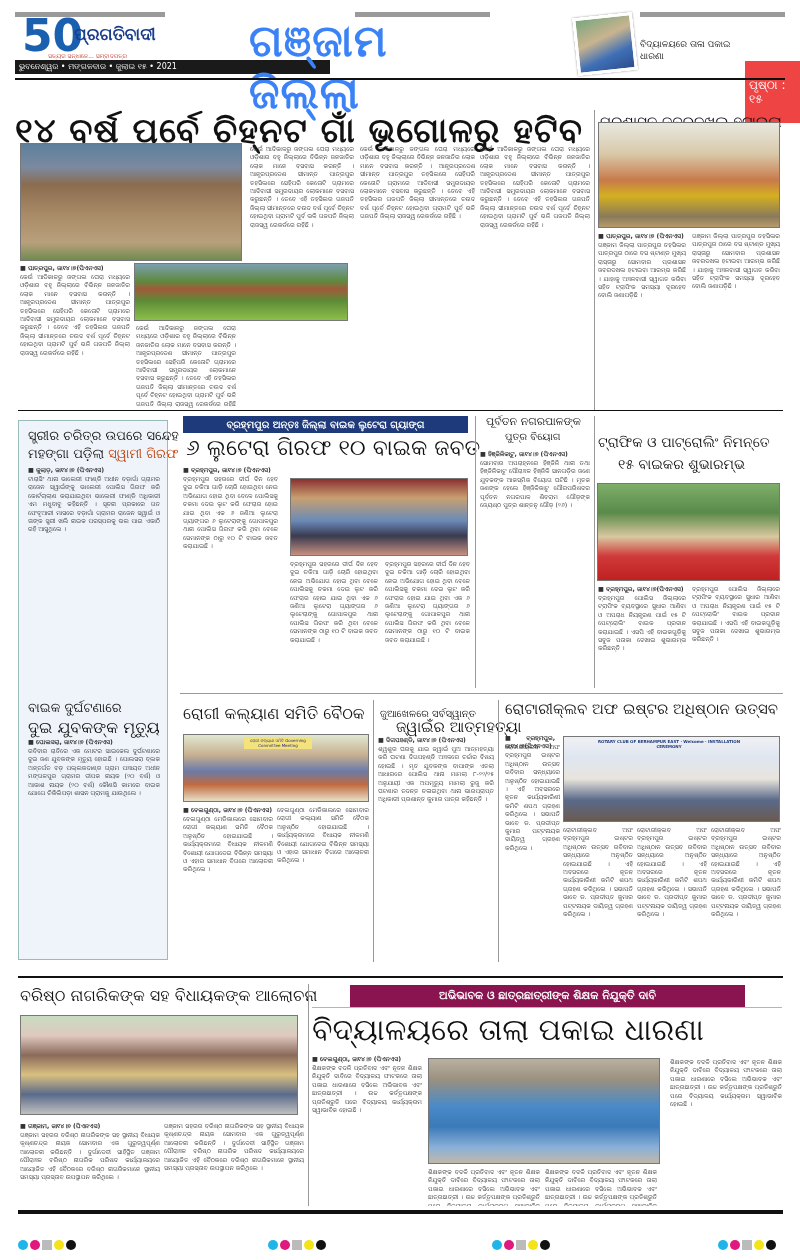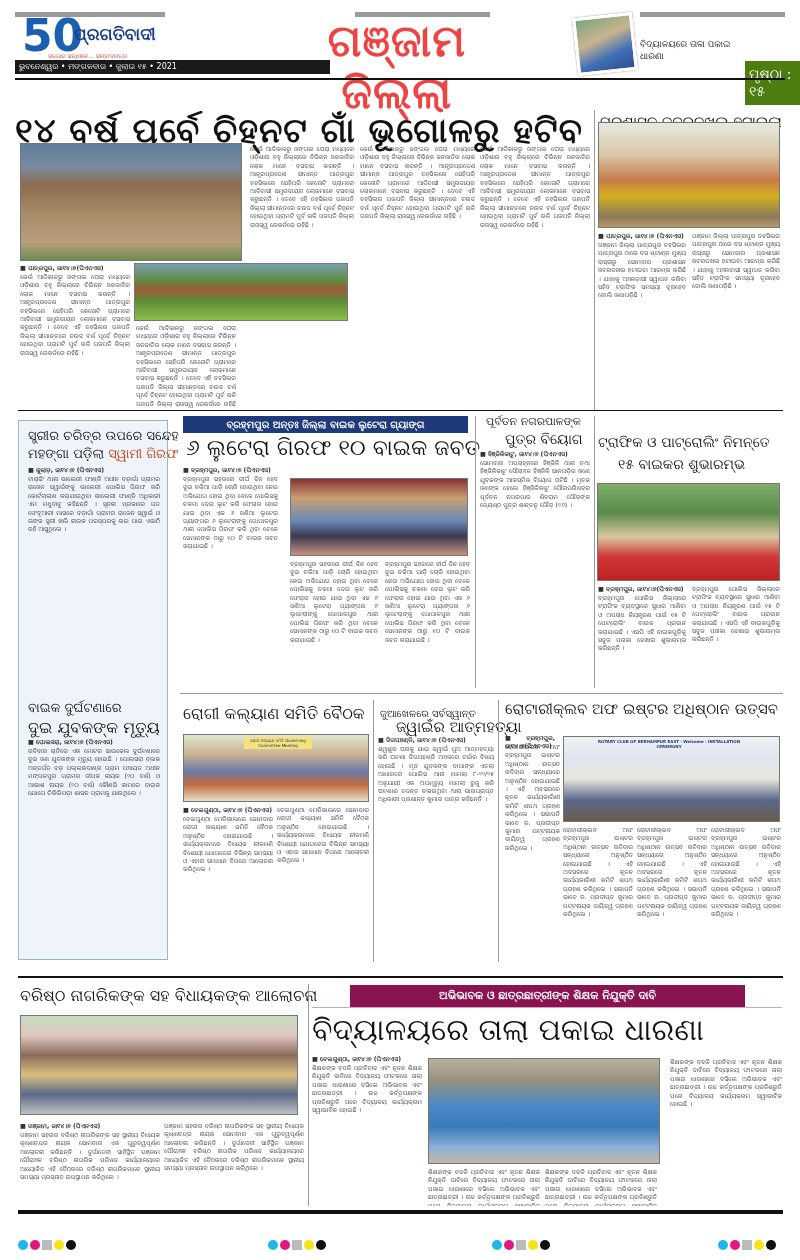--- a/index.html
+++ b/index.html
@@ -2,24 +2,24 @@
 <html><head>
 <meta charset="utf-8">
 <style>
 *{box-sizing:border-box;margin:0;padding:0}
 body{width:800px;height:1260px;background:#fff;font-family:"DejaVu Sans",sans-serif;color:#111;position:relative;overflow:hidden}
 .gray-bar{position:absolute;height:5px;background:#9a9a9a}
 .logo50{position:absolute;left:22px;top:14px;font-size:44px;font-weight:bold;color:#1a5fb0;font-family:"DejaVu Sans",sans-serif;line-height:44px}
 .logo-name{position:absolute;left:74px;top:24px;font-size:17px;font-weight:bold;color:#1a3d8c}
 .logo-tag{position:absolute;left:48px;top:52px;font-size:6px;color:#c0392b}
 .dateline{position:absolute;left:15px;top:60px;width:315px;height:14px;background:#1a1a1a;color:#fff;font-size:8px;line-height:14px;padding-left:4px}
-.masthead{position:absolute;left:267px;top:15px;width:260px;text-align:center;font-size:44px;font-weight:bold;color:#ef4444;letter-spacing:1px}
+.masthead{position:absolute;left:249px;top:15px;width:260px;text-align:left;font-size:44px;font-weight:bold;color:#3b82f6;letter-spacing:1px}
 .thumb{position:absolute;left:575px;top:15px;width:60px;height:58px;background:linear-gradient(160deg,#7aa67e,#c9b48f 40%,#3f6fb6 70%,#2d4f8c);transform:rotate(-6deg);border:3px solid #fff;box-shadow:0 0 2px #888}
 .teaser{position:absolute;left:640px;top:38px;font-size:9px;line-height:12px}
-.page-no{position:absolute;left:745px;top:61px;background:#4d7c0f;color:#fff;font-size:14px;padding:5px 4px}
+.page-no{position:absolute;left:745px;top:61px;background:#ef4444;color:#fff;font-size:12px;padding:17px 4px}
 .rule{position:absolute;height:2px;background:#111}
 .rule-thin{position:absolute;height:1px;background:#999}
 .vrule{position:absolute;width:1px;background:#999}
 .lead-head{position:absolute;left:15px;top:110px;font-size:34px;font-weight:bold;letter-spacing:1px;white-space:nowrap}
 .photo{position:absolute;border:1px solid #777}
 .txt{position:absolute;font-size:6.2px;line-height:8.4px;color:#333;text-align:justify;overflow:hidden}
 .hd{position:absolute;font-weight:normal;white-space:nowrap}
 .box-blue{position:absolute;background:#eef4fa;border:1px solid #9bb}
 .banner{position:absolute;text-align:center;color:#fff;font-weight:bold}
 .reg{position:absolute;width:10px;height:10px;border-radius:50%}
@@ -76,21 +76,21 @@
 <div class="banner" style="left:183px;top:416px;width:285px;height:17px;background:#1e3a7b;font-size:10px;line-height:17px">ବ୍ରହ୍ମପୁର ଅନ୍ତଃ ଜିଲ୍ଲା ବାଇକ ଲୁଟେରା ଗ୍ୟାଙ୍ଗ</div>
 <div class="hd" style="left:186px;top:435px;font-size:22px">୬ ଲୁଟେରା ଗିରଫ ୧୦ ବାଇକ ଜବତ</div>
 <div class="txt" style="left:183px;top:466px;width:95px;font-weight:bold">■ ବ୍ରହ୍ମପୁର, ଜା୧୪।୭ (ପିଏନଏସ)</div>
 <div class="txt" style="left:183px;top:475px;width:95px;height:210px">ବ୍ରହ୍ମପୁର ସହରରେ ଦୀର୍ଘ ଦିନ ହେବ ଦୁଇ ଚକିଆ ଗାଡ଼ି ଚୋରି ହୋଇଥିବା ନେଇ ଅଭିଯୋଗ ହୋଇ ଥିବା ବେଳେ ପୋଲିସକୁ ଚକମା ଦେଇ ଲୁଟ କରି ଫେରାର ହୋଇ ଯାଇ ଥିବା ଏକ ୬ ଜଣିଆ ଲୁଟେରା ଗ୍ୟାଙ୍ଗର ୬ ଲୁଟେରାଙ୍କୁ ଗୋପାଳପୁର ଥାନା ପୋଲିସ ଗିରଫ କରି ଥିବା ବେଳେ ସେମାନଙ୍କ ଠାରୁ ୧୦ ଟି ବାଇକ ଜବତ କରାଯାଇଛି ।</div>
 <div class="photo" style="left:290px;top:478px;width:178px;height:78px;background:linear-gradient(180deg,#8a3030 0%,#c8a070 25%,#6a8ab8 55%,#3a3a50 75%,#c89080 100%)"></div>
 <div class="txt" style="left:290px;top:560px;width:88px;height:125px">ବ୍ରହ୍ମପୁର ସହରରେ ଦୀର୍ଘ ଦିନ ହେବ ଦୁଇ ଚକିଆ ଗାଡ଼ି ଚୋରି ହୋଇଥିବା ନେଇ ଅଭିଯୋଗ ହୋଇ ଥିବା ବେଳେ ପୋଲିସକୁ ଚକମା ଦେଇ ଲୁଟ କରି ଫେରାର ହୋଇ ଯାଇ ଥିବା ଏକ ୬ ଜଣିଆ ଲୁଟେରା ଗ୍ୟାଙ୍ଗର ୬ ଲୁଟେରାଙ୍କୁ ଗୋପାଳପୁର ଥାନା ପୋଲିସ ଗିରଫ କରି ଥିବା ବେଳେ ସେମାନଙ୍କ ଠାରୁ ୧୦ ଟି ବାଇକ ଜବତ କରାଯାଇଛି ।</div>
 <div class="txt" style="left:385px;top:560px;width:85px;height:125px">ବ୍ରହ୍ମପୁର ସହରରେ ଦୀର୍ଘ ଦିନ ହେବ ଦୁଇ ଚକିଆ ଗାଡ଼ି ଚୋରି ହୋଇଥିବା ନେଇ ଅଭିଯୋଗ ହୋଇ ଥିବା ବେଳେ ପୋଲିସକୁ ଚକମା ଦେଇ ଲୁଟ କରି ଫେରାର ହୋଇ ଯାଇ ଥିବା ଏକ ୬ ଜଣିଆ ଲୁଟେରା ଗ୍ୟାଙ୍ଗର ୬ ଲୁଟେରାଙ୍କୁ ଗୋପାଳପୁର ଥାନା ପୋଲିସ ଗିରଫ କରି ଥିବା ବେଳେ ସେମାନଙ୍କ ଠାରୁ ୧୦ ଟି ବାଇକ ଜବତ କରାଯାଇଛି ।</div>
 
 <div class="vrule" style="left:475px;top:416px;height:272px"></div>
 <div class="hd" style="left:486px;top:415px;font-size:11px">ପୂର୍ବତନ ନଗରପାଳଙ୍କ</div>
-<div class="hd" style="left:505px;top:431px;font-size:14px">ପୁତ୍ର ବିୟୋଗ</div>
+<div class="hd" style="left:505px;top:431px;font-size:10px">ପୁତ୍ର ବିୟୋଗ</div>
 <div class="txt" style="left:480px;top:450px;width:110px;font-weight:bold">■ ହିଞ୍ଜିଳିକାଟୁ, ଜା୧୪।୭ (ପିଏନଏସ)</div>
 <div class="txt" style="left:480px;top:459px;width:110px;height:228px">ସୋମବାର ଅପରାହ୍ନରେ ହିଞ୍ଜିଳି ଥାନା ତଥା ହିଞ୍ଜିଳିକାଟୁ ପୌରାଞ୍ଚଳ ହିଞ୍ଜିଳି ସାନଗଡ଼ିର ଜଣେ ଯୁବକଙ୍କ ଆକସ୍ମିକ ବିୟୋଗ ଘଟିଛି । ମୃତକ ଜଣଙ୍କ ହେଲେ ହିଞ୍ଜିଳିକାଟୁ ପୌରପରିଷଦର ପୂର୍ବତନ ନଗରପାଳ ଶିବରାମ ଗୌଡ଼ଙ୍କ ଜ୍ୟେଷ୍ଠ ପୁତ୍ର ଶାନ୍ତନୁ ଗୌଡ଼ (୨୬) ।</div>
 
 <div class="vrule" style="left:594px;top:416px;height:272px"></div>
 <div class="hd" style="left:598px;top:434px;font-size:14px">ଟ୍ରାଫିକ ଓ ପାଟ୍ରୋଲିଂ ନିମନ୍ତେ</div>
 <div class="hd" style="left:618px;top:456px;font-size:14px">୧୫ ବାଇକର ଶୁଭାରମ୍ଭ</div>
 <div class="photo" style="left:597px;top:483px;width:183px;height:98px;background:linear-gradient(180deg,#7fae6a 0%,#5a8a4a 30%,#d9c8a0 55%,#d03a3a 75%,#c02020 100%)"></div>
 <div class="txt" style="left:598px;top:585px;width:88px;font-weight:bold">■ ବ୍ରହ୍ମପୁର, ଜା୧୪।୭(ପିଏନଏସ)</div>
 <div class="txt" style="left:598px;top:594px;width:88px;height:94px">ବ୍ରହ୍ମପୁର ପୋଲିସ ଜିଲ୍ଲାରେ ଟ୍ରାଫିକ ବ୍ୟବସ୍ଥାରେ ସୁଧାର ଆଣିବା ଓ ଅପରାଧ ନିୟନ୍ତ୍ରଣ ପାଇଁ ୧୫ ଟି ପେଟ୍ରୋଲିଂ ବାଇକ ପ୍ରଦାନ କରାଯାଇଛି । ଏସପି ଏହି ବାଇକଗୁଡ଼ିକୁ ସବୁଜ ପତାକା ଦେଖାଇ ଶୁଭାରମ୍ଭ କରିଛନ୍ତି ।</div>
 <div class="txt" style="left:692px;top:585px;width:88px;height:103px">ବ୍ରହ୍ମପୁର ପୋଲିସ ଜିଲ୍ଲାରେ ଟ୍ରାଫିକ ବ୍ୟବସ୍ଥାରେ ସୁଧାର ଆଣିବା ଓ ଅପରାଧ ନିୟନ୍ତ୍ରଣ ପାଇଁ ୧୫ ଟି ପେଟ୍ରୋଲିଂ ବାଇକ ପ୍ରଦାନ କରାଯାଇଛି । ଏସପି ଏହି ବାଇକଗୁଡ଼ିକୁ ସବୁଜ ପତାକା ଦେଖାଇ ଶୁଭାରମ୍ଭ କରିଛନ୍ତି ।</div>

